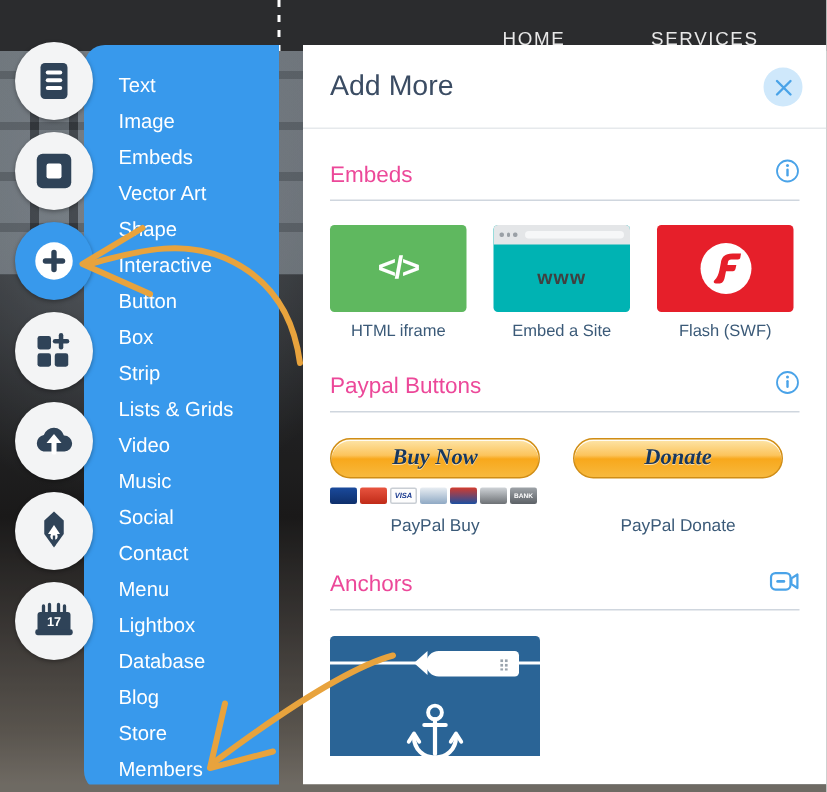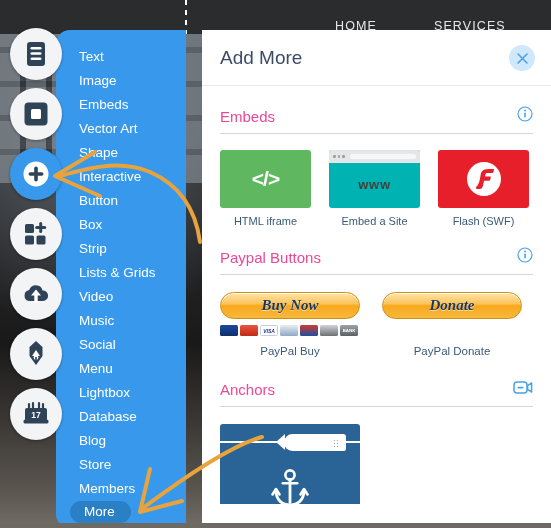--- a/index.html
+++ b/index.html
@@ -313,20 +313,21 @@
       <div class="flyout-item">Vector Art</div>
       <div class="flyout-item">Shape</div>
       <div class="flyout-item">Interactive</div>
       <div class="flyout-item">Button</div>
       <div class="flyout-item">Box</div>
       <div class="flyout-item">Strip</div>
       <div class="flyout-item">Lists &amp; Grids</div>
       <div class="flyout-item">Video</div>
       <div class="flyout-item">Music</div>
       <div class="flyout-item">Social</div>
+      <div class="flyout-item">Contact</div>
       <div class="flyout-item">Menu</div>
       <div class="flyout-item">Lightbox</div>
       <div class="flyout-item">Database</div>
       <div class="flyout-item">Blog</div>
       <div class="flyout-item">Store</div>
       <div class="flyout-item">Members</div>
       <div class="flyout-item selected">More</div>
     </div>
   </div>
 

